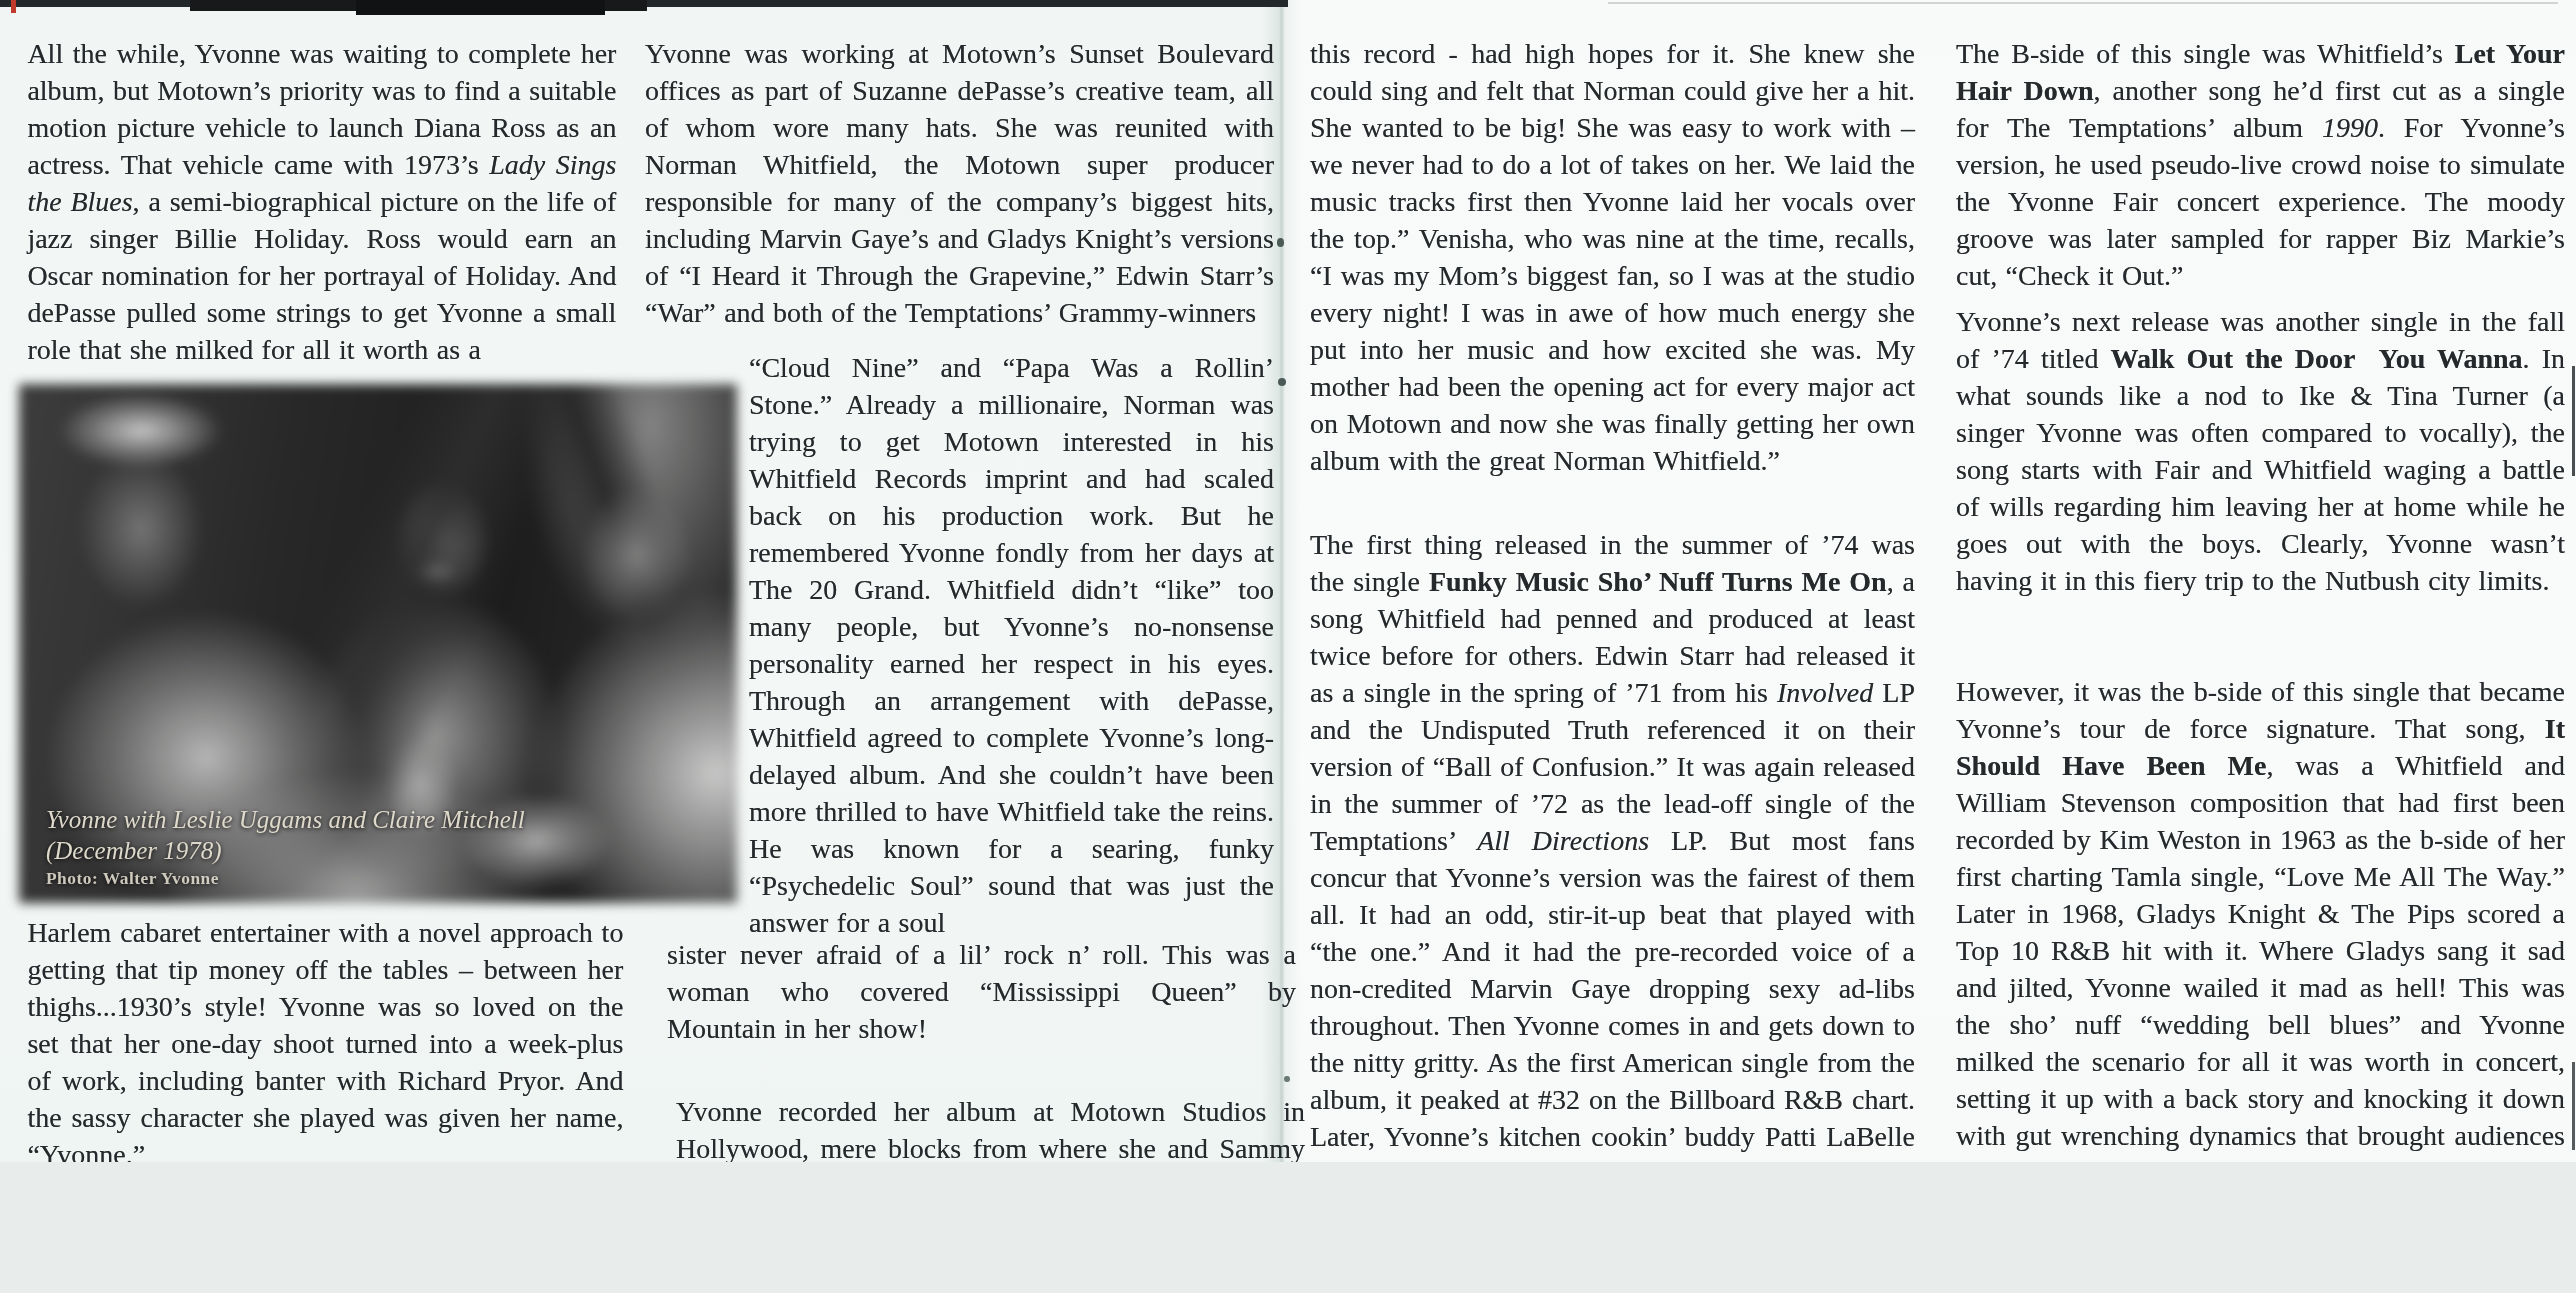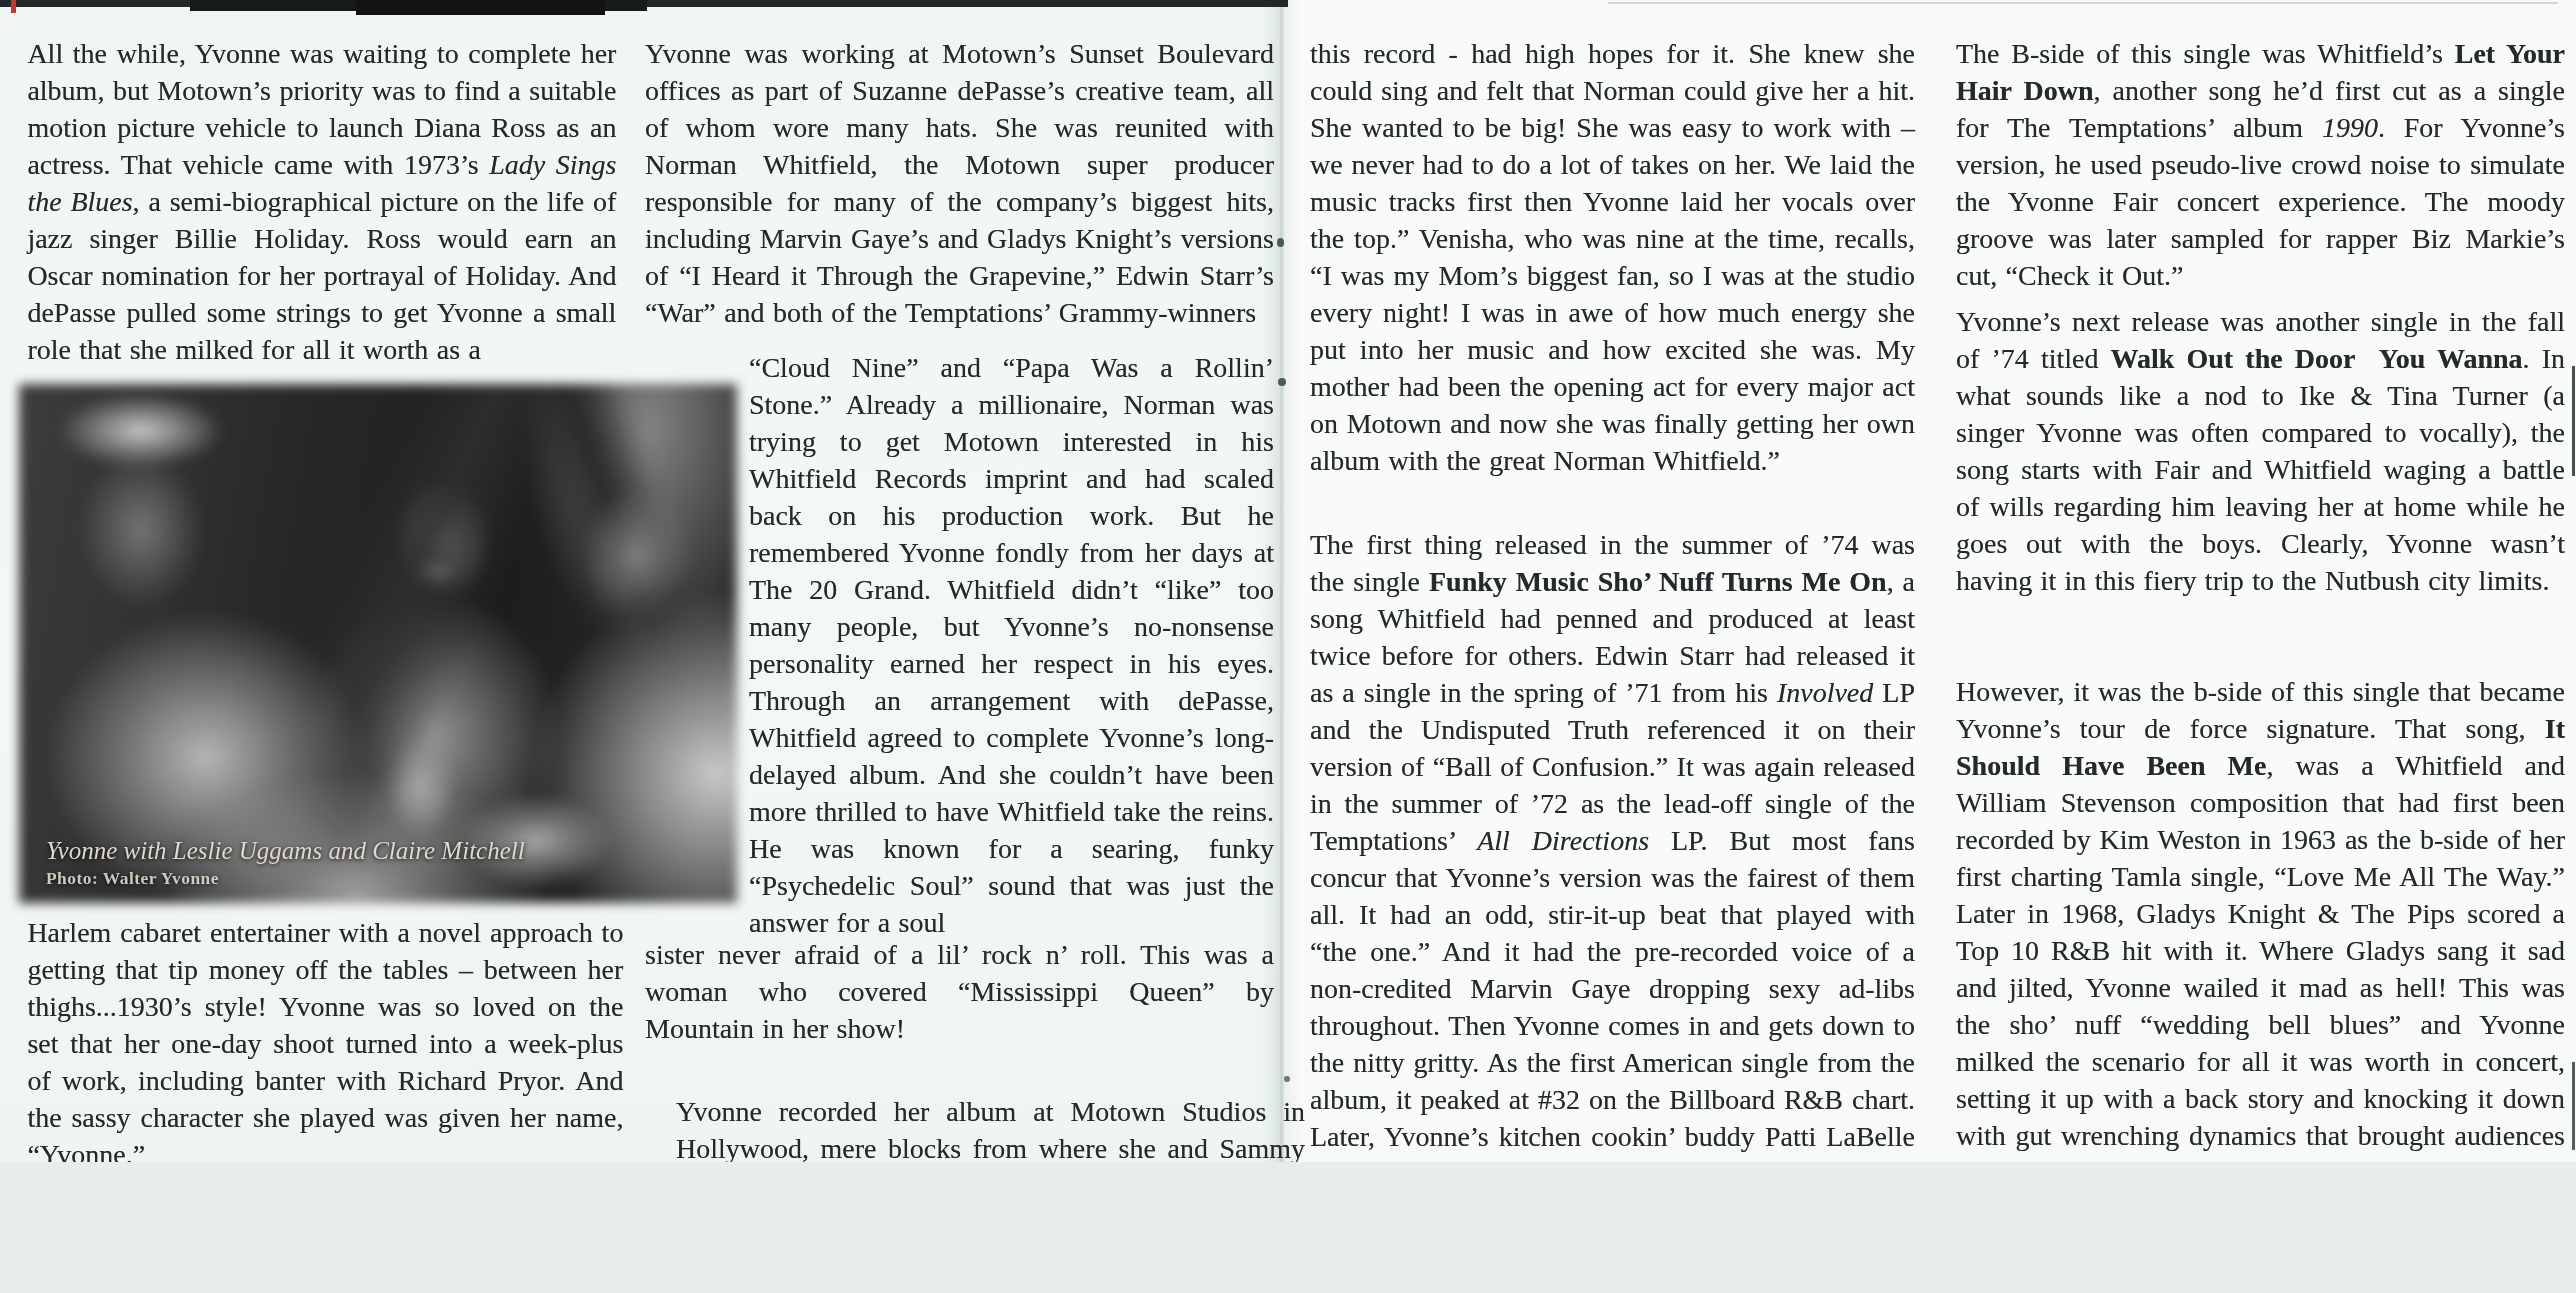--- a/index.html
+++ b/index.html
@@ -105,31 +105,32 @@
   <div class="artifact" style="left:2572px;top:1062px;width:2.7px;height:88px;background:#565c5e;"></div>
   <div class="artifact bottom-shadow"></div>
   <div class="artifact bottom-wedge"></div>
 
   <div class="para" style="left:27.4px;top:35px;width:589px;"><span>All the while, Yvonne was waiting to complete her album, but Motown’s priority was to find a suitable motion picture vehicle to launch Diana Ross as an actress. That vehicle came with 1973’s </span><span class="i">Lady Sings the Blues</span><span>, a semi-biographical picture on the life of jazz singer Billie Holiday. Ross would earn an Oscar nomination for her portrayal of Holiday. And dePasse pulled some strings to get Yvonne a small role that she milked for all it worth as a</span></div>
 
   <figure class="photo">
     <div class="photo-art"></div>
     <figcaption>
       <div class="cap1">Yvonne with Leslie Uggams and Claire Mitchell</div>
+      <div class="cap2">(December 1978)</div>
       <div class="cap3">Photo: Walter Yvonne</div>
     </figcaption>
   </figure>
 
   <div class="para" style="left:27.4px;top:914px;width:596px;font-family:Liberation Serif, serif;"><span>Harlem cabaret entertainer with a novel approach to getting that tip money off the tables – between her thighs...1930’s style! Yvonne was so loved on the set that her one-day shoot turned into a week-plus of work, including banter with Richard Pryor. And the sassy character she played was given her name, “Yvonne.”</span></div>
 
   <div class="para" style="left:645px;top:35px;width:629px;"><span>Yvonne was working at Motown’s Sunset Boulevard offices as part of Suzanne dePasse’s creative team, all of whom wore many hats. She was reunited with Norman Whitfield, the Motown super producer responsible for many of the company’s biggest hits, including Marvin Gaye’s and Gladys Knight’s versions of “I Heard it Through the Grapevine,” Edwin Starr’s “War” and both of the Temptations’ Grammy-winners</span></div>
 
   <div class="para" style="left:749px;top:349px;width:525px;"><span>“Cloud Nine” and “Papa Was a Rollin’ Stone.” Already a millionaire, Norman was trying to get Motown interested in his Whitfield Records imprint and had scaled back on his production work. But he remembered Yvonne fondly from her days at The 20 Grand. Whitfield didn’t “like” too many people, but Yvonne’s no-nonsense personality earned her respect in his eyes. Through an arrangement with dePasse, Whitfield agreed to complete Yvonne’s long-delayed album. And she couldn’t have been more thrilled to have Whitfield take the reins. He was known for a searing, funky “Psychedelic Soul” sound that was just the answer for a soul</span></div>
 
-  <div class="para" style="left:645px;top:936px;width:629px;"><span>sister never afraid of a lil’ rock n’ roll. This was a woman who covered “Mississippi Queen” by Mountain in her show!</span></div>
+  <div class="para" style="left:667px;top:936px;width:629px;"><span>sister never afraid of a lil’ rock n’ roll. This was a woman who covered “Mississippi Queen” by Mountain in her show!</span></div>
 
   <div class="para" style="left:645px;top:1093px;width:629px;margin-left:31px;"><span>Yvonne recorded her album at Motown Studios in Hollywood, mere blocks from where she and Sammy lived. Asari Graham, who was Whitfield’s Creative Assistant, shares, “I was in the studio for all of Yvonne’s sessions. She was excited about</span></div>
 
   <div class="para" style="left:1310px;top:35px;width:605px;"><span>this record - had high hopes for it. She knew she could sing and felt that Norman could give her a hit. She wanted to be big! She was easy to work with – we never had to do a lot of takes on her. We laid the music tracks first then Yvonne laid her vocals over the top.” Venisha, who was nine at the time, recalls, “I was my Mom’s biggest fan, so I was at the studio every night! I was in awe of how much energy she put into her music and how excited she was. My mother had been the opening act for every major act on Motown and now she was finally getting her own album with the great Norman Whitfield.”</span></div>
 
   <div class="para" style="left:1310px;top:526px;width:605px;"><span>The first thing released in the summer of ’74 was the single </span><span class="b">Funky Music Sho’ Nuff Turns Me On</span><span>, a song Whitfield had penned and produced at least twice before for others. Edwin Starr had released it as a single in the spring of ’71 from his </span><span class="i">Involved</span><span> LP and the Undisputed Truth referenced it on their version of “Ball of Confusion.” It was again released in the summer of ’72 as the lead-off single of the Temptations’ </span><span class="i">All Directions</span><span> LP. But most fans concur that Yvonne’s version was the fairest of them all. It had an odd, stir-it-up beat that played with “the one.” And it had the pre-recorded voice of a non-credited Marvin Gaye dropping sexy ad-libs throughout. Then Yvonne comes in and gets down to the nitty gritty. As the first American single from the album, it peaked at #32 on the Billboard R&amp;B chart. Later, Yvonne’s kitchen cookin’ buddy Patti LaBelle covered it as simply “Funky Music” in 1977 on her solo debut.</span></div>
 
   <div class="para" style="left:1956px;top:35px;width:609px;"><span>The B-side of this single was Whitfield’s </span><span class="b">Let Your Hair Down</span><span>, another song he’d first cut as a single for The Temptations’ album </span><span class="i">1990</span><span>. For Yvonne’s version, he used pseudo-live crowd noise to simulate the Yvonne Fair concert experience. The moody groove was later sampled for rapper Biz Markie’s cut, “Check it Out.”</span></div>
 
   <div class="para" style="left:1956px;top:303px;width:609px;"><span>Yvonne’s next release was another single in the fall of ’74 titled </span><span class="b">Walk Out the Door&nbsp; You Wanna</span><span>. In what sounds like a nod to Ike &amp; Tina Turner (a singer Yvonne was often compared to vocally), the song starts with Fair and Whitfield waging a battle of wills regarding him leaving her at home while he goes out with the boys. Clearly, Yvonne wasn’t having it in this fiery trip to the Nutbush city limits.</span></div>

